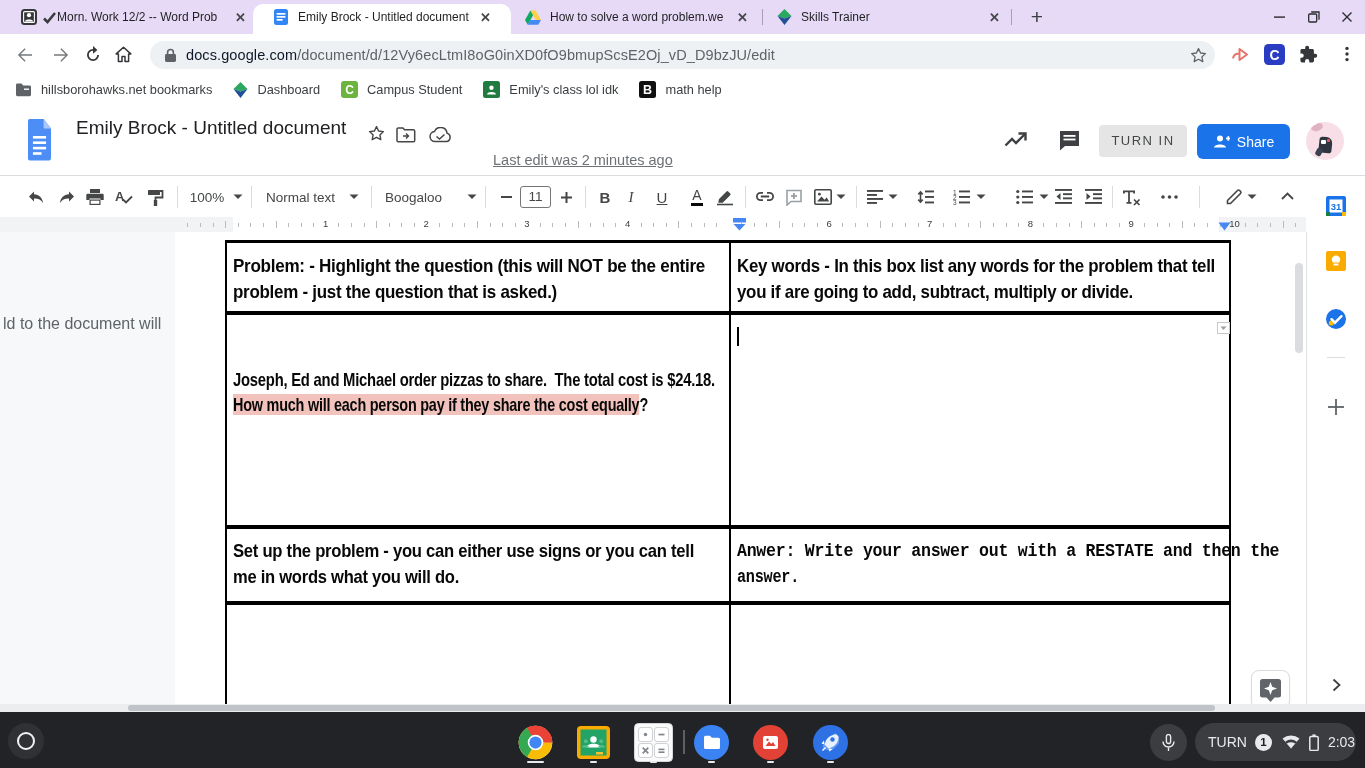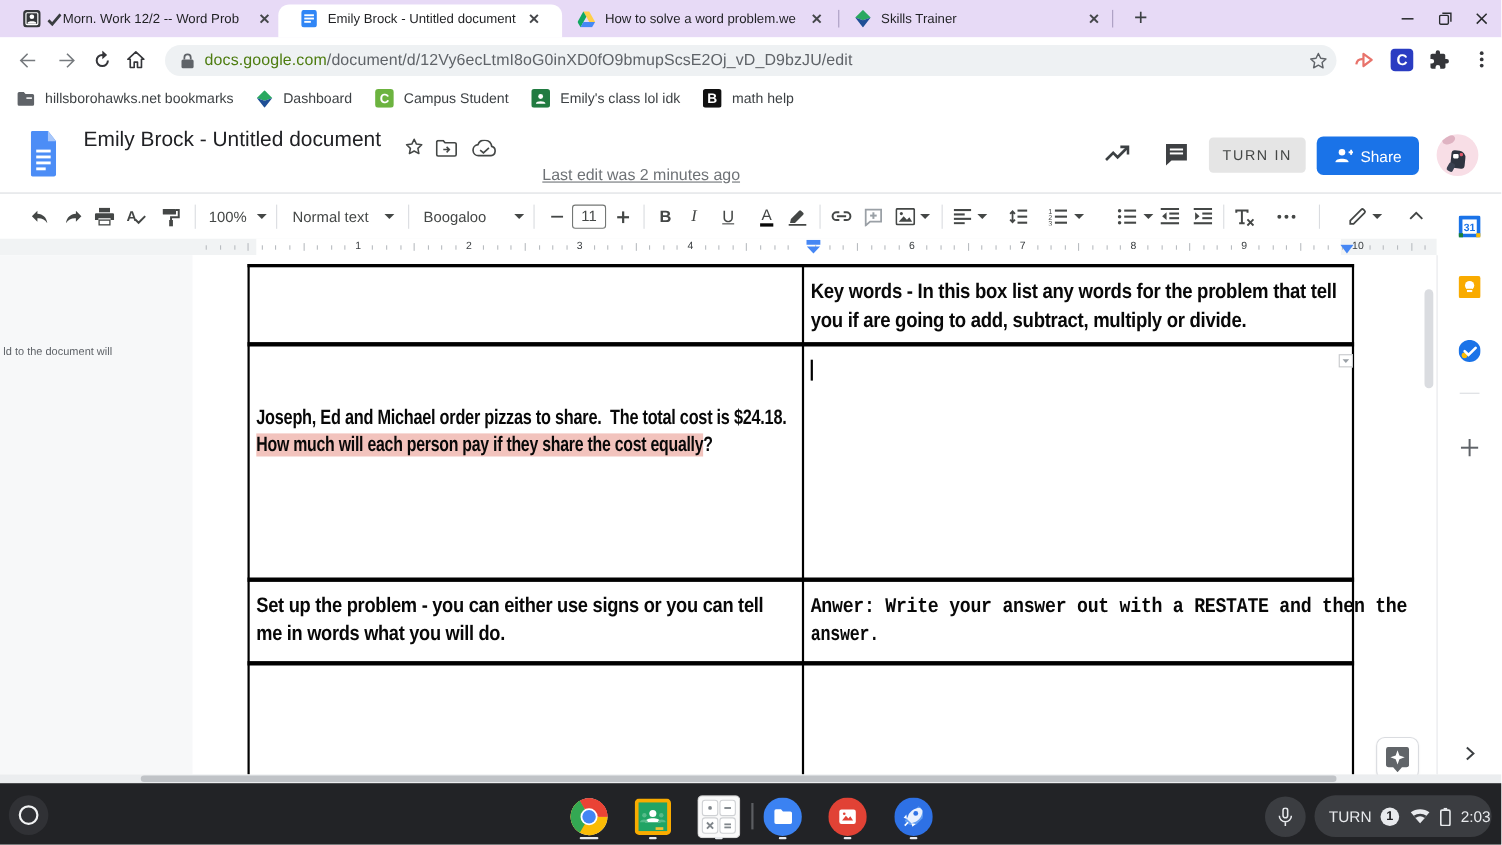--- a/index.html
+++ b/index.html
@@ -42,21 +42,21 @@
 
   
   #ruler { left:0; top:217px; width:1306px; height:15px; background:#f1f3f4; }
   #rulerwhite { position:absolute; left:233px; top:0; width:986px; height:15px; background:#fff; }
   .rnum { position:absolute; top:1px; font-size:9.5px; color:#3c4043; }
   .rtick { position:absolute; background:#b8bcc0; width:1px; }
 
   
   #docarea { left:0; top:232px; width:1306px; height:472px; background:#fff; }
   #leftgrey { position:absolute; left:0; top:0; width:175px; height:472px; background:#f7f8f9; }
-  #lefttext { position:absolute; left:3px; top:83px; font-size:10px; color:#5f6368; white-space:nowrap; }
+  #lefttext { position:absolute; left:3px; top:83px; font-size:16px; color:#5f6368; white-space:nowrap; }
 
   
   .brd { position:absolute; background:#000; }
   .cellt { position:absolute; font-weight:bold; font-size:19px; color:#080808; line-height:26px; letter-spacing:-0.3px; }
   .cellt .ln { white-space:nowrap; transform-origin:left center; }
   #vscroll { position:absolute; left:1295px; top:31px; width:8px; height:90px; background:#dadce0; border-radius:4px; }
   #sidebardiv { position:absolute; left:1306px; top:0; width:1px; height:472px; background:#e0e2e5; }
 
   
   #sidebar { left:1307px; top:177px; width:58px; height:527px; background:#fff; }
@@ -157,21 +157,21 @@
     </svg>
 
   <svg class="abs" style="left:114px;top:11px;" width="19" height="19" viewBox="0 0 19 19">
       <path d="M9.5 2.2 L2.2 8.9 H4.4 V16.4 H8 V11.5 H11 V16.4 H14.6 V8.9 H16.8 Z" fill="none" stroke="#35363a" stroke-width="1.5" stroke-linejoin="round"></path>
     </svg>
   <div id="omnibox">
     <svg style="margin-left:14px;" width="13" height="15" viewBox="0 0 13 15">
         <rect x="1" y="6" width="11" height="8" rx="1.4" fill="#5f6368"></rect>
         <path d="M3.6 6 V4.4 a2.9 2.9 0 0 1 5.8 0 V6" fill="none" stroke="#5f6368" stroke-width="1.6"></path>
       </svg>
-    <span class="url" style="margin-left:9px;"><span style="color:#4d7c0f;">docs.google.com</span>/document/d/12Vy6ecLtmI8oG0inXD0fO9bmupScsE2Oj_vD_D9bzJU/edit</span>
+    <span class="url" style="margin-left:9px;"><span style="color:#0f172a;">docs.google.com</span>/document/d/12Vy6ecLtmI8oG0inXD0fO9bmupScsE2Oj_vD_D9bzJU/edit</span>
     <svg class="abs" style="left:1040px;top:6px;" width="17" height="17" viewBox="0 0 17 17">
         <path d="M8.5 1.6 L10.6 6 L15.4 6.6 L11.9 9.9 L12.8 14.6 L8.5 12.3 L4.2 14.6 L5.1 9.9 L1.6 6.6 L6.4 6 Z" fill="none" stroke="#5f6368" stroke-width="1.3" stroke-linejoin="round"></path>
       </svg>
   </div>
 
   <svg class="abs" style="left:1231px;top:13px;" width="18" height="15" viewBox="0 0 18 15">
       <path d="M8.5 2 L16 7.5 L8.5 13 Z" fill="none" stroke="#e8736b" stroke-width="2" stroke-linejoin="round"></path>
       <path d="M2 11.5 C2.5 8 4.5 6.5 8 6.8" fill="none" stroke="#e8736b" stroke-width="2"></path>
     </svg>
   <svg class="abs" style="left:1264px;top:10px;" width="21" height="21" viewBox="0 0 21 21">
@@ -575,20 +575,24 @@
   <div id="lefttext">ld to the document will</div>
 
   <div class="brd" style="left:225px; top:7.5px; width:1006px; height:3px;"></div>
   <div class="brd" style="left:225px; top:79px;  width:1006px; height:4px;"></div>
   <div class="brd" style="left:225px; top:293px; width:1006px; height:4px;"></div>
   <div class="brd" style="left:225px; top:369px; width:1006px; height:4px;"></div>
   <div class="brd" style="left:225px;  top:7.5px; width:2px; height:464.5px;"></div>
   <div class="brd" style="left:729px;  top:7.5px; width:2px; height:464.5px;"></div>
   <div class="brd" style="left:1229px; top:7.5px; width:2px; height:464.5px;"></div>
 
+  <div class="cellt" style="left:233px; top:21px;">
+    <div class="ln" style="--w: 472; transform: scaleX(0.897205);"><span style="display: inline-block;">Problem: - Highlight the question (this will NOT be the entire</span></div>
+    <div class="ln" style="--w: 324; transform: scaleX(0.892716);"><span style="display: inline-block;">problem - just the question that is asked.)</span></div>
+  </div>
   <div class="cellt" style="left:737px; top:21px;">
     <div class="ln" style="--w: 478; transform: scaleX(0.888141);"><span style="display: inline-block;">Key words - In this box list any words for the problem that tell</span></div>
     <div class="ln" style="--w: 396; transform: scaleX(0.887519);"><span style="display: inline-block;">you if are going to add, subtract, multiply or divide.</span></div>
   </div>
 
   <div class="cellt" style="left:233px; top:134.5px; line-height:25px;">
     <div class="ln" style="--w: 482; transform: scaleX(0.7796);"><span style="display: inline-block;">Joseph, Ed and Michael order pizzas to share.&nbsp; The total cost is $24.18.</span></div>
     <div class="ln" style="--w: 415; transform: scaleX(0.759269);"><span style="display: inline-block;"><span style="background:#f2c3bd;">How much will each person pay if they share the cost equally</span>?</span></div>
   </div>
 

